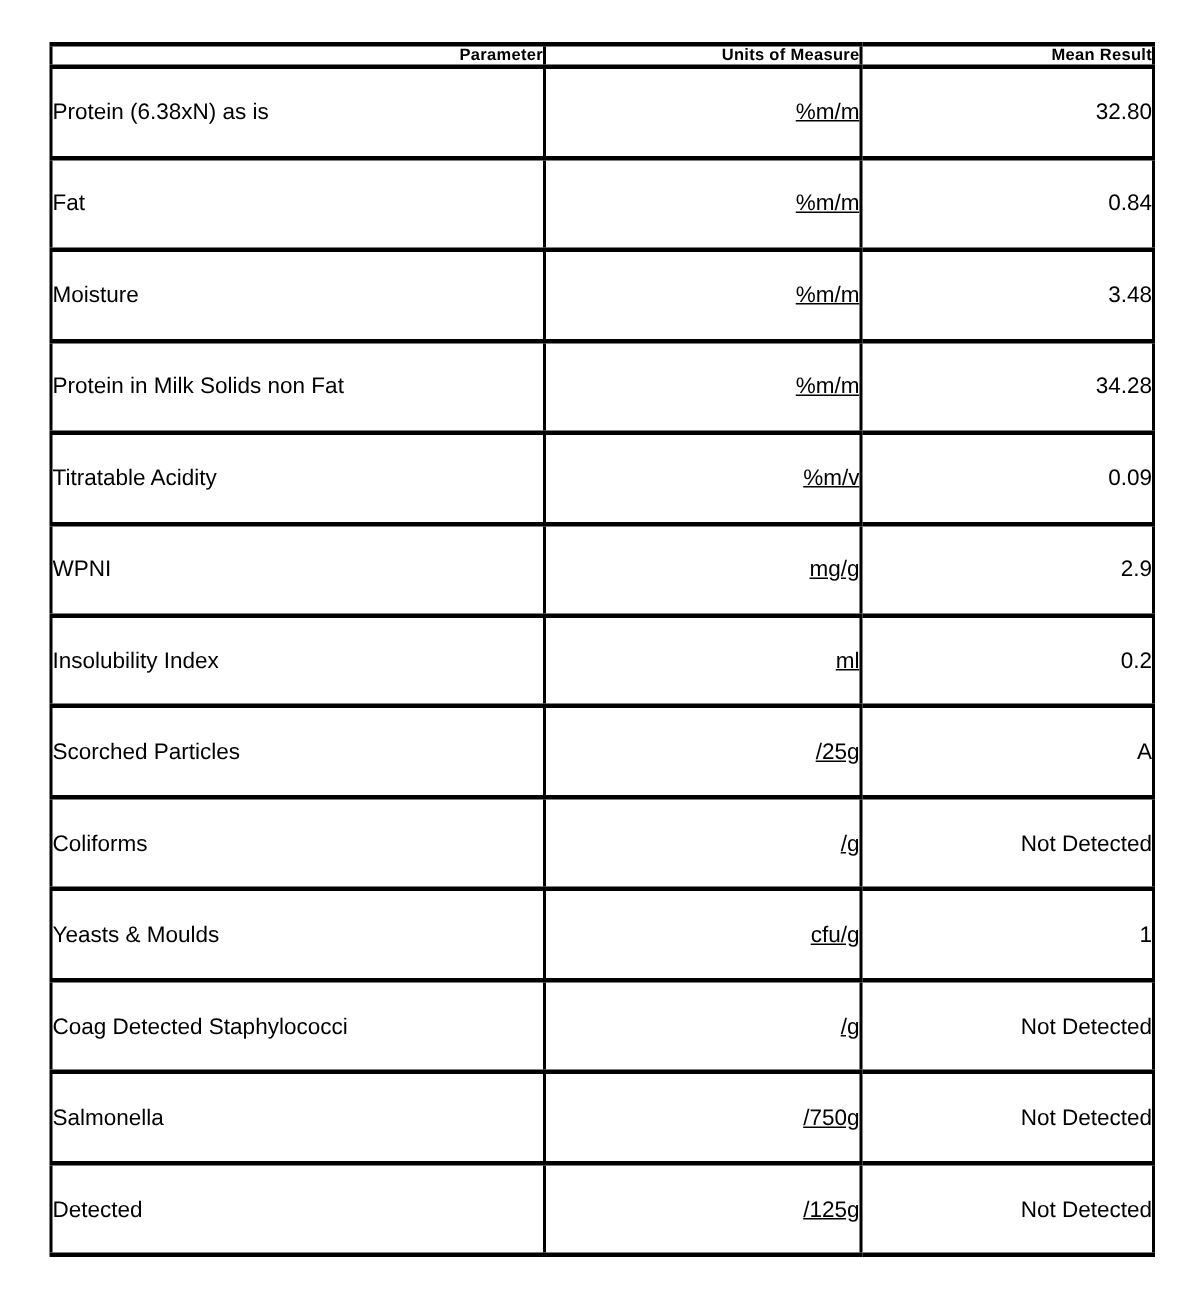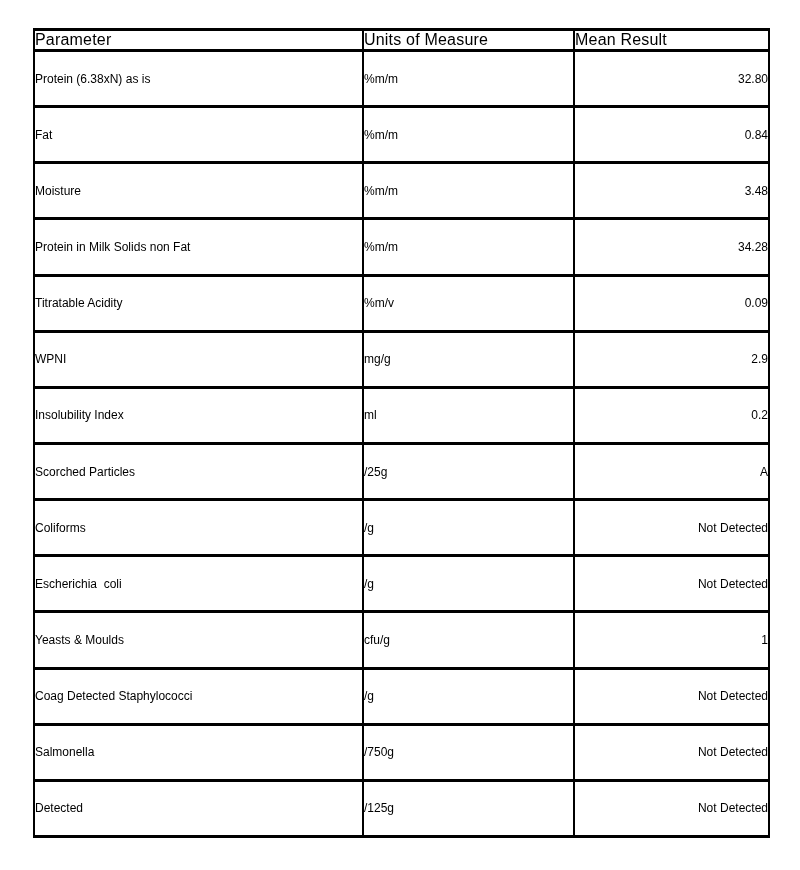--- a/index.html
+++ b/index.html
@@ -29,36 +29,37 @@
   table.results-table td {
     border-left: 2px solid #000000;
     border-right: 2px solid #000000;
     border-top: 3px solid #000000;
     border-bottom: 3px solid #000000;
     vertical-align: middle;
     overflow: hidden;
     padding: 0;
   }
   table.results-table th {
-    font-size: 16px;
-    font-weight: normal;
-    text-align: left;
+    font-size: 11px;
+    font-weight: bold;
+    text-align: right;
     letter-spacing: 0.2px;
   }
   table.results-table td {
-    font-size: 12px;
+    font-size: 15px;
     font-weight: normal;
   }
   td.param {
     text-align: left;
     padding-left: 4px;
     white-space: pre-wrap;
   }
   td.units {
-    text-align: left;
+    text-align: right;
+    text-decoration: underline;
   }
   td.result {
     text-align: right;
     padding-right: 40px;
   }
 </style>
 </head>
 <body>
 
 <div class="page">
@@ -124,25 +125,20 @@
     <td class="result">A</td>
   </tr>
 
   <tr>
     <td class="param">Coliforms</td>
     <td class="units">/g</td>
     <td class="result">Not Detected</td>
   </tr>
 
 
-  <tr>
-    <td class="param">Escherichia  coli</td>
-    <td class="units">/g</td>
-    <td class="result">Not Detected</td>
-  </tr>
 
   <tr>
     <td class="param">Yeasts &amp; Moulds</td>
     <td class="units">cfu/g</td>
     <td class="result">1</td>
   </tr>
 
   <tr>
     <td class="param">Coag Detected Staphylococci</td>
     <td class="units">/g</td>

